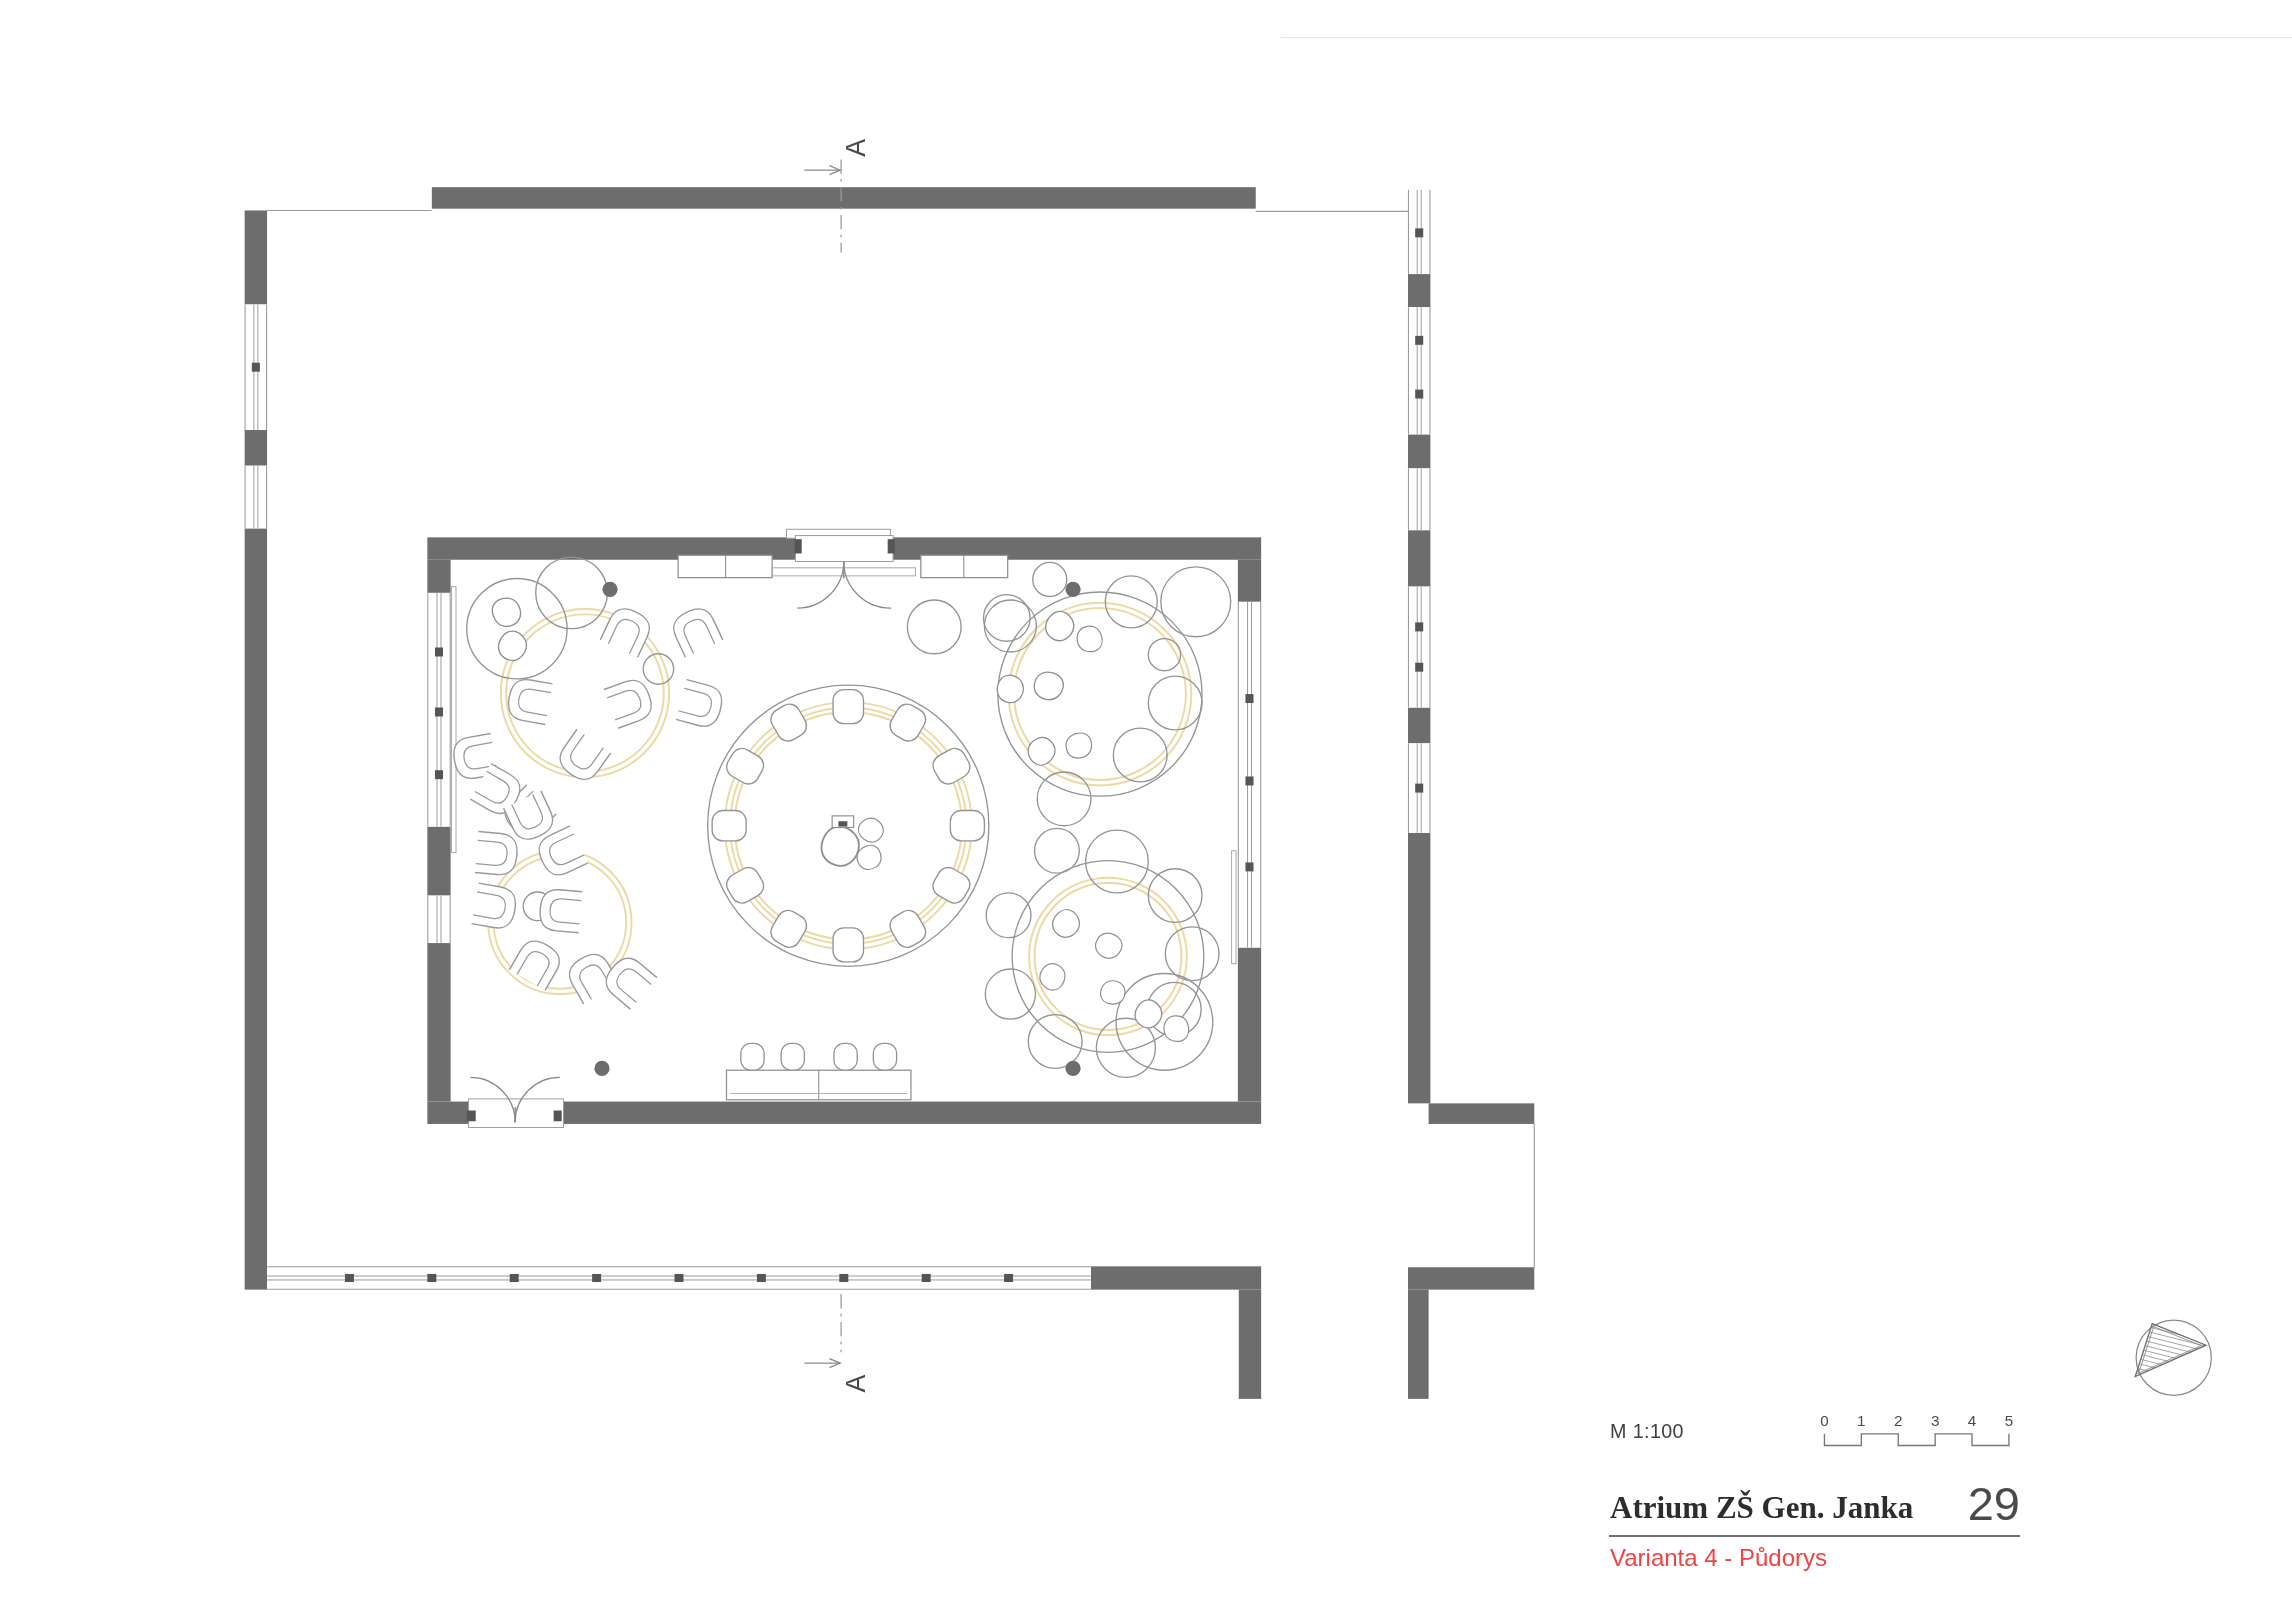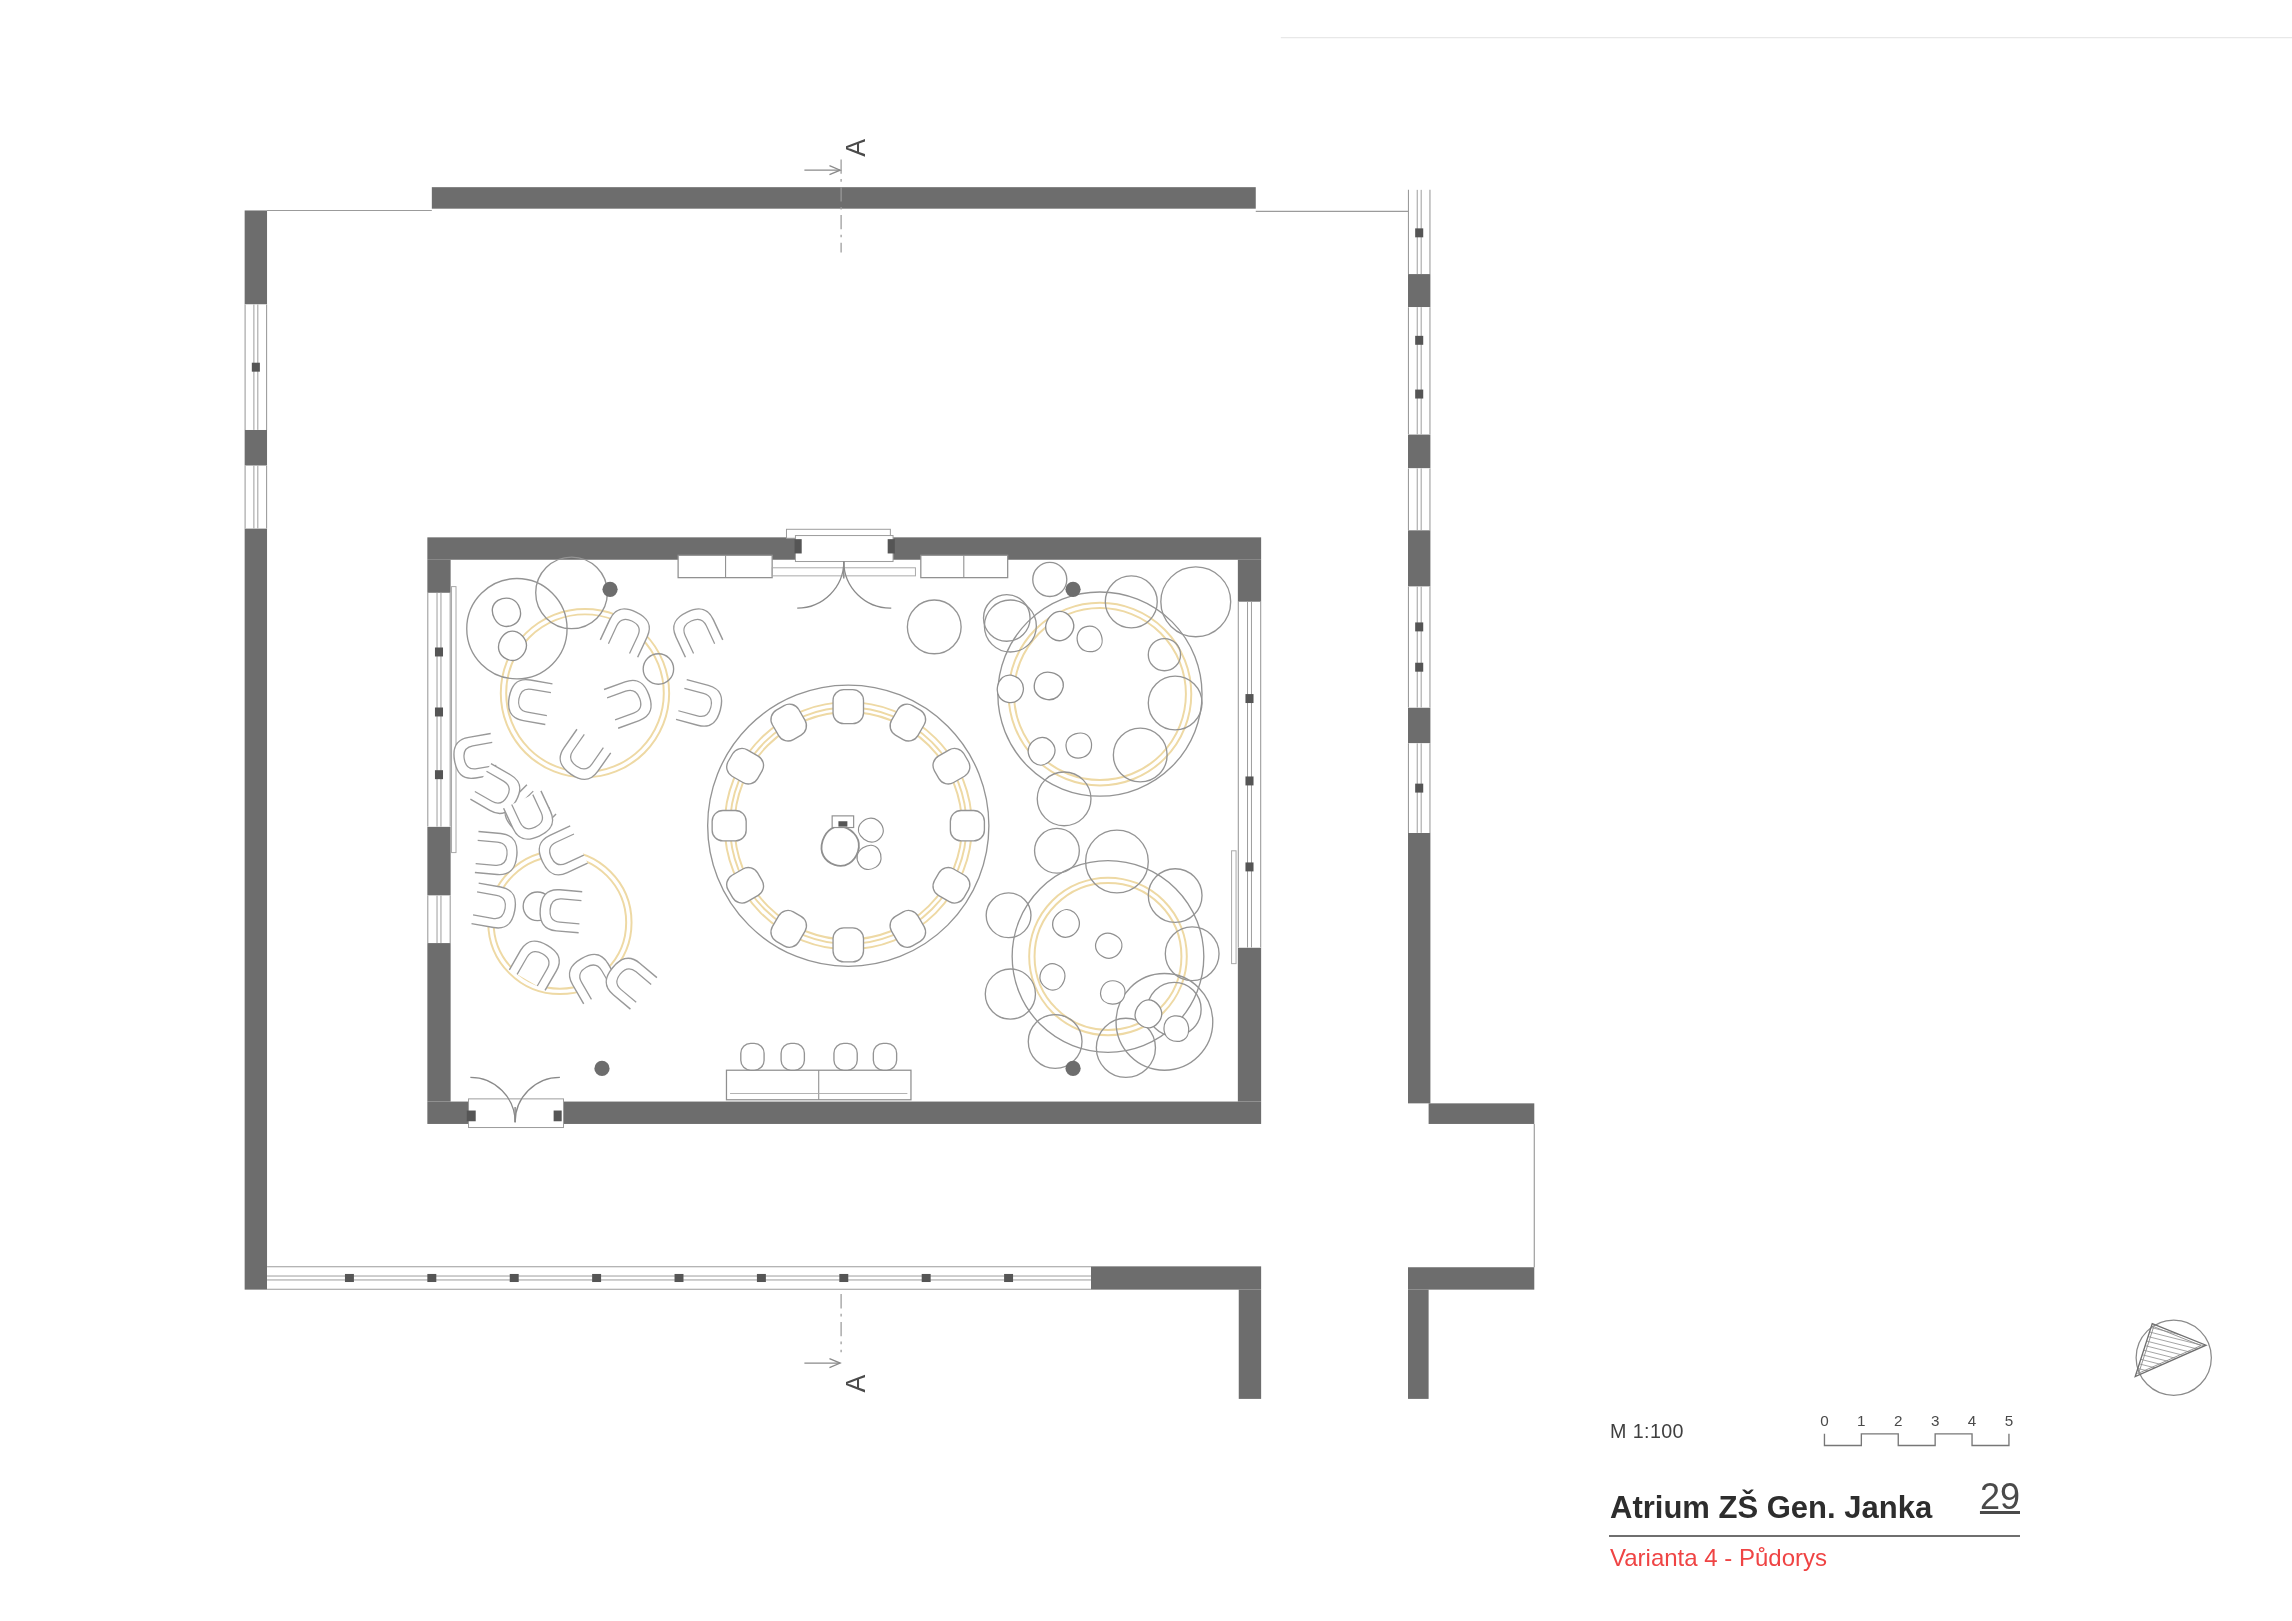--- a/index.html
+++ b/index.html
@@ -1,22 +1,22 @@
 <!DOCTYPE html>
 <html style="font-size:14.3px"><head>
 <meta charset="utf-8">
 <style>
   html,body{margin:0;padding:0;background:#ffffff;}
   body{width:2293px;height:1621px;font-family:"Liberation Sans",sans-serif;}
   .stage{position:relative;width:2293px;height:1621px;overflow:hidden;background:#fff;}
   svg.plan{position:absolute;left:0;top:0;}
   .titleblock{position:absolute;left:0;top:0;width:2293px;height:1329px;pointer-events:none;}
   .scale-note{position:absolute;left:1610px;top:1420px;font-size:19.7px;color:#3f3f3f;letter-spacing:0.4px;}
-  .sheet-title{position:absolute;left:1610px;top:1490px;font-size:31px;font-weight:bold;color:#2d2d2d;white-space:nowrap;}
-  .sheet-number{position:absolute;left:1943px;top:1476px;width:77px;text-align:right;font-size:36px;color:#4a4a4a;text-decoration:underline;}
+  .sheet-title{position:absolute;left:1610px;top:1490px;font-size:31px;font-weight:bold;color:#2d2d2d;white-space:nowrap;font-family:Liberation Serif, serif;}
+  .sheet-number{position:absolute;left:1943px;top:1476px;width:77px;text-align:right;font-size:47px;color:#4a4a4a;}
   .tb-rule{position:absolute;left:1609px;top:1535px;width:411px;height:1.8px;background:#6f6f6f;}
   .sheet-subtitle{position:absolute;left:1610px;top:1544px;font-size:24px;color:#ef4444;white-space:nowrap;}
 </style>
 </head>
 <body>
 
 <div class="stage">
   <svg class="plan" id="plan-svg" width="2293" height="1621" viewBox="0 0 2560 1810">
       <g>
         <line x1="298" y1="235" x2="482" y2="235" stroke="#9b9b9b" stroke-width="1.3"></line>

